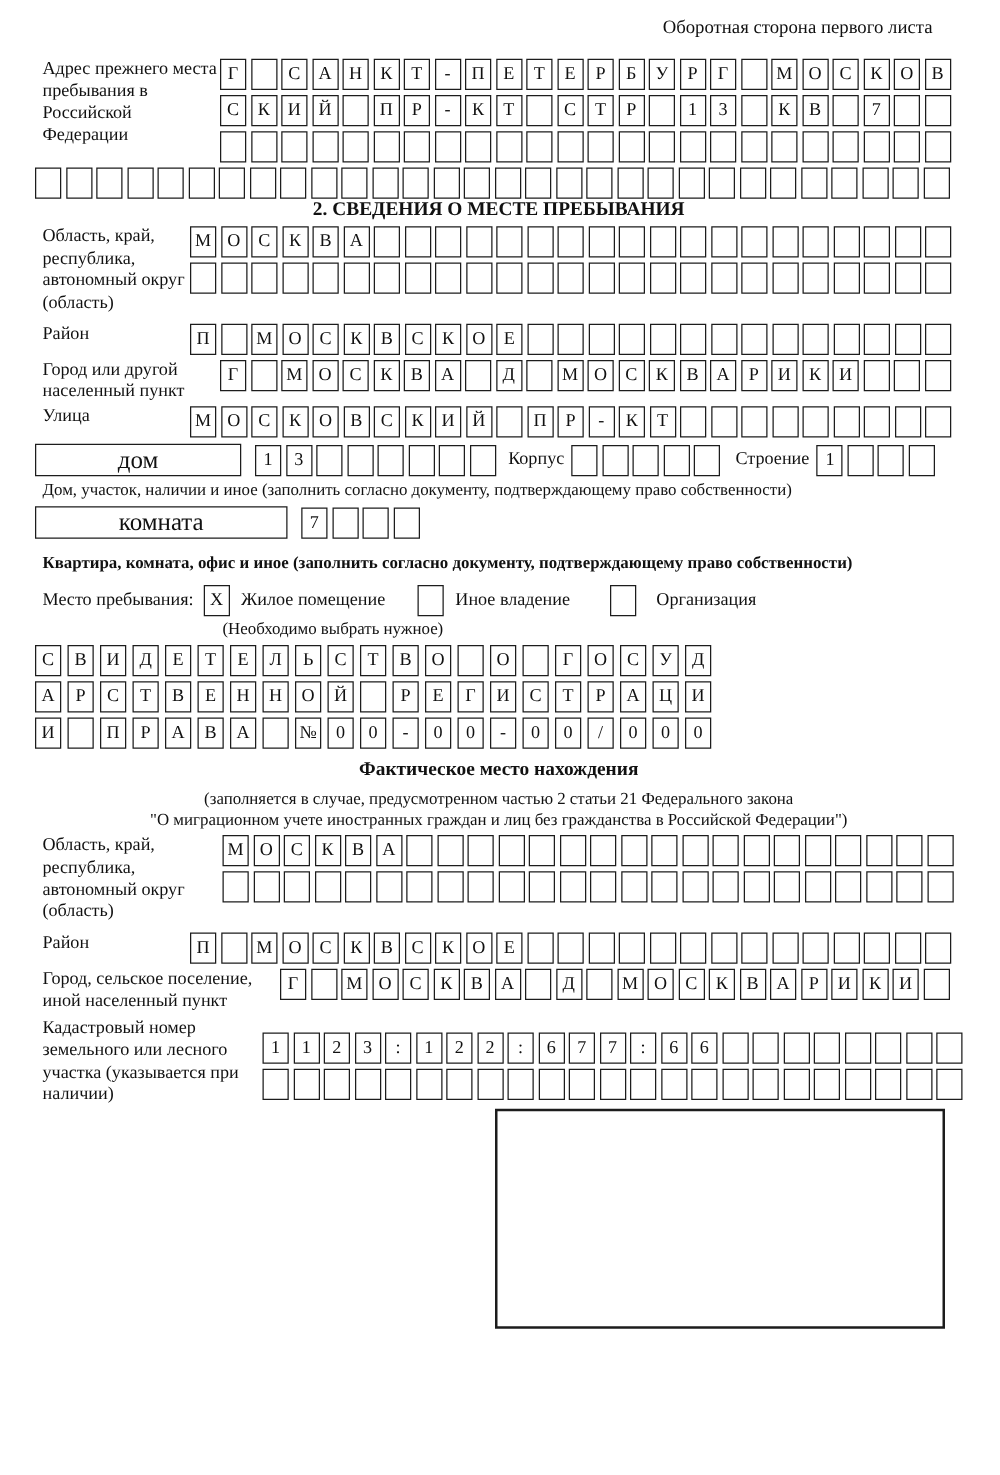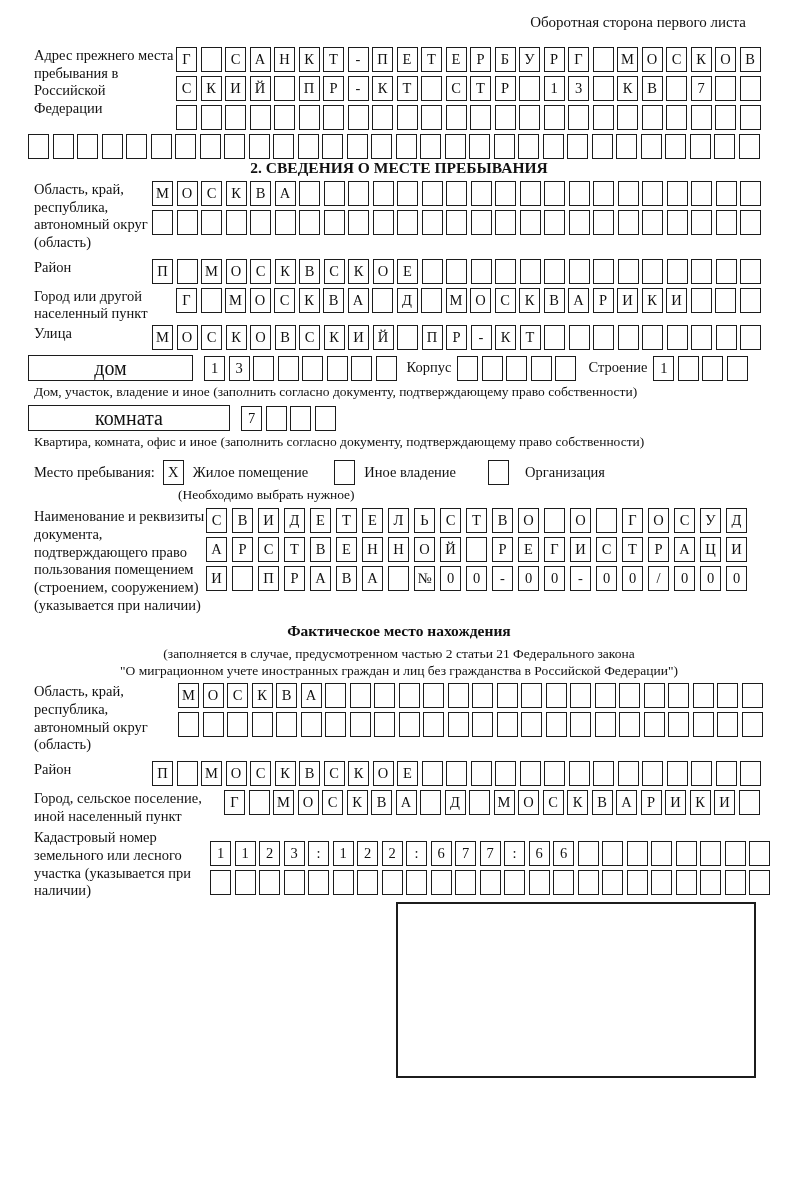--- a/index.html
+++ b/index.html
@@ -328,52 +328,51 @@
         <span class="cbox"></span>
       </div>
     <div class="lbl" style="margin:0 6px 0 12px;">Строение</div>
     <div class="boxrow">
         <span class="cbox">1</span>
         <span class="cbox"></span>
         <span class="cbox"></span>
         <span class="cbox"></span>
       </div>
   </div>
-  <div class="note" style="margin-top:3px;padding-left:6px;">Дом, участок, владение и иное (заполнить согласно документу, подтверждающему право собственности)</div>
+  <div class="note" style="margin-top:3px;padding-left:6px;">Дом, участок, наличии и иное (заполнить согласно документу, подтверждающему право собственности)</div>
 
   <div class="inline" style="margin-top:5px;">
     <div class="widefield" style="width:202px;">комната</div>
     <div class="boxrow" style="margin-left:11px;">
         <span class="cbox">7</span>
         <span class="cbox"></span>
         <span class="cbox"></span>
         <span class="cbox"></span>
       </div>
   </div>
-  <div class="note" style="margin-top:3px;padding-left:6px;">Квартира, комната, офис и иное (заполнить согласно документу, подтверждающему право собственности)</div>
+  <div class="note" style="margin-top:11px;padding-left:6px;font-weight:bold;">Квартира, комната, офис и иное (заполнить согласно документу, подтверждающему право собственности)</div>
 
   <div class="inline" style="margin-top:10px;padding-left:6px;">
     <div class="lbl">Место пребывания:</div>
     <div class="boxrow" style="margin-left:8px;">
         <span class="cbox">X</span>
       </div>
     <div class="lbl" style="margin-left:9px;">Жилое помещение</div>
     <div class="boxrow" style="margin-left:26px;">
         <span class="cbox"></span>
       </div>
     <div class="lbl" style="margin-left:9px;">Иное владение</div>
     <div class="boxrow" style="margin-left:32px;">
         <span class="cbox"></span>
       </div>
     <div class="lbl" style="margin-left:16px;">Организация</div>
   </div>
   <div class="note" style="margin-top:2px;margin-left:150px;">(Необходимо выбрать нужное)</div>
 
   <div class="block" style="margin-top:5px;">
-    <div class="lbl" style="width:178px;padding-left:6px;box-sizing:border-box;">Наименование и реквизиты документа, подтверждающего право пользования помещением (строением, сооружением) (указывается при наличии)</div>
     <div class="rows">
       <div class="boxrow wgap">
           <span class="cbox">С</span>
           <span class="cbox">В</span>
           <span class="cbox">И</span>
           <span class="cbox">Д</span>
           <span class="cbox">Е</span>
           <span class="cbox">Т</span>
           <span class="cbox">Е</span>
           <span class="cbox">Л</span>

